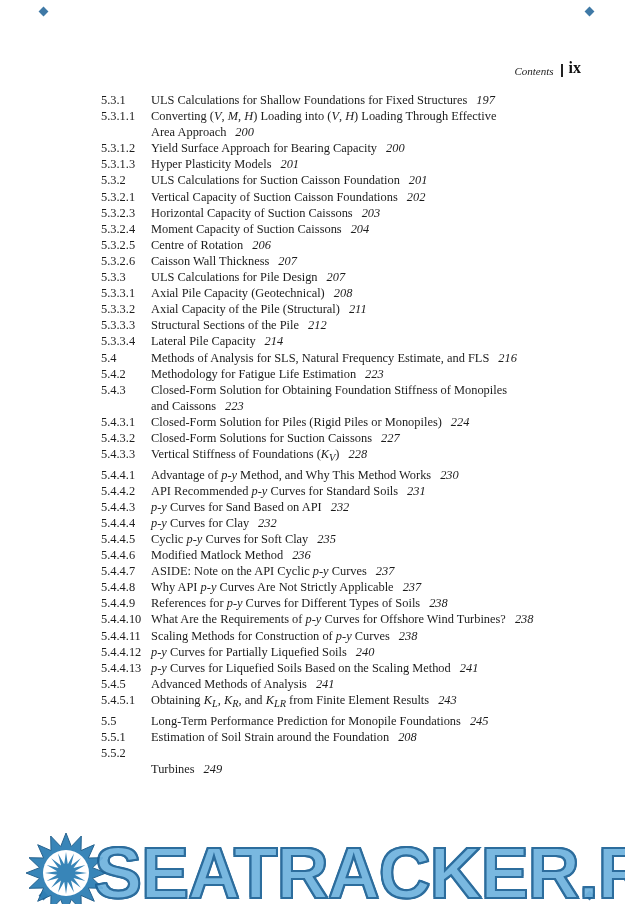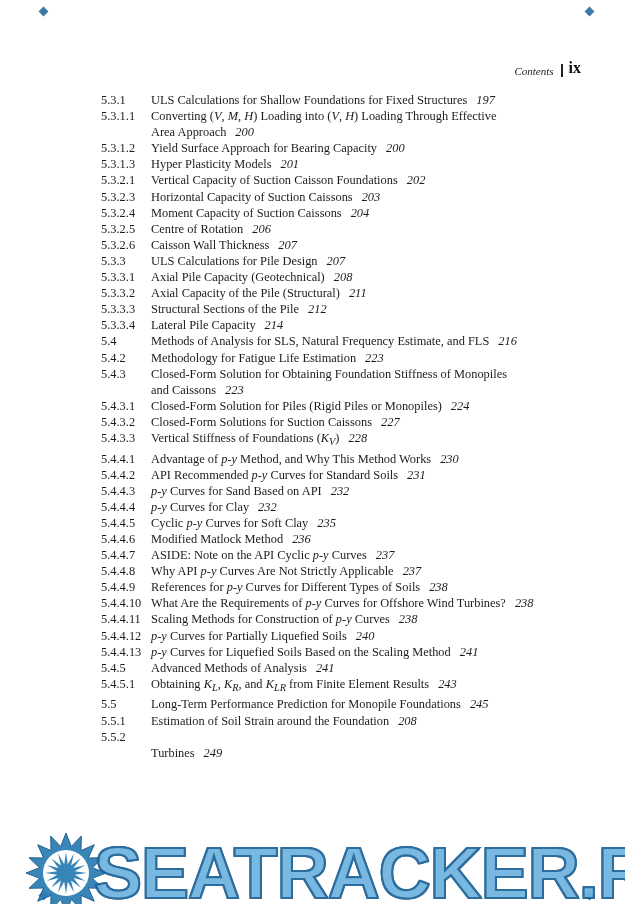--- a/index.html
+++ b/index.html
@@ -98,20 +98,24 @@
       </div>
       <div class="row">
         <span class="num">5.3.1.2</span>
         <span class="txt"><span class="ln">Yield Surface Approach for Bearing Capacity</span><span class="pg">200</span></span>
       </div>
       <div class="row">
         <span class="num">5.3.1.3</span>
         <span class="txt"><span class="ln">Hyper Plasticity Models</span><span class="pg">201</span></span>
       </div>
       <div class="row">
+        <span class="num">5.3.2</span>
+        <span class="txt"><span class="ln">ULS Calculations for Suction Caisson Foundation</span><span class="pg">201</span></span>
+      </div>
+      <div class="row">
         <span class="num">5.3.2.1</span>
         <span class="txt"><span class="ln">Vertical Capacity of Suction Caisson Foundations</span><span class="pg">202</span></span>
       </div>
       <div class="row">
         <span class="num">5.3.2.3</span>
         <span class="txt"><span class="ln">Horizontal Capacity of Suction Caissons</span><span class="pg">203</span></span>
       </div>
       <div class="row">
         <span class="num">5.3.2.4</span>
         <span class="txt"><span class="ln">Moment Capacity of Suction Caissons</span><span class="pg">204</span></span>

